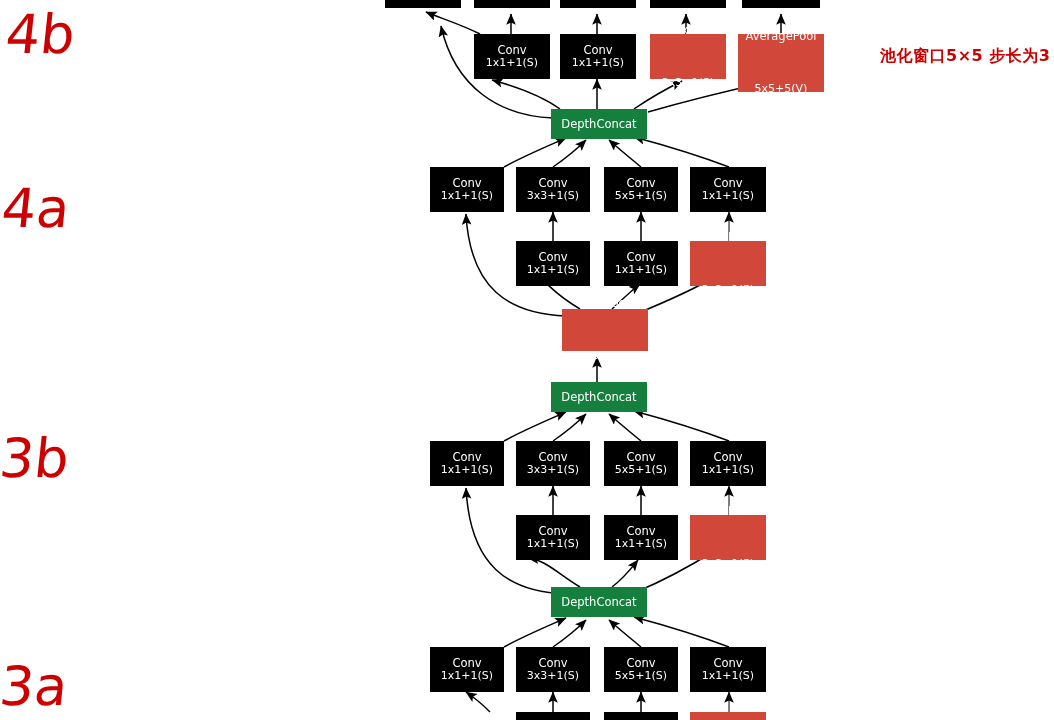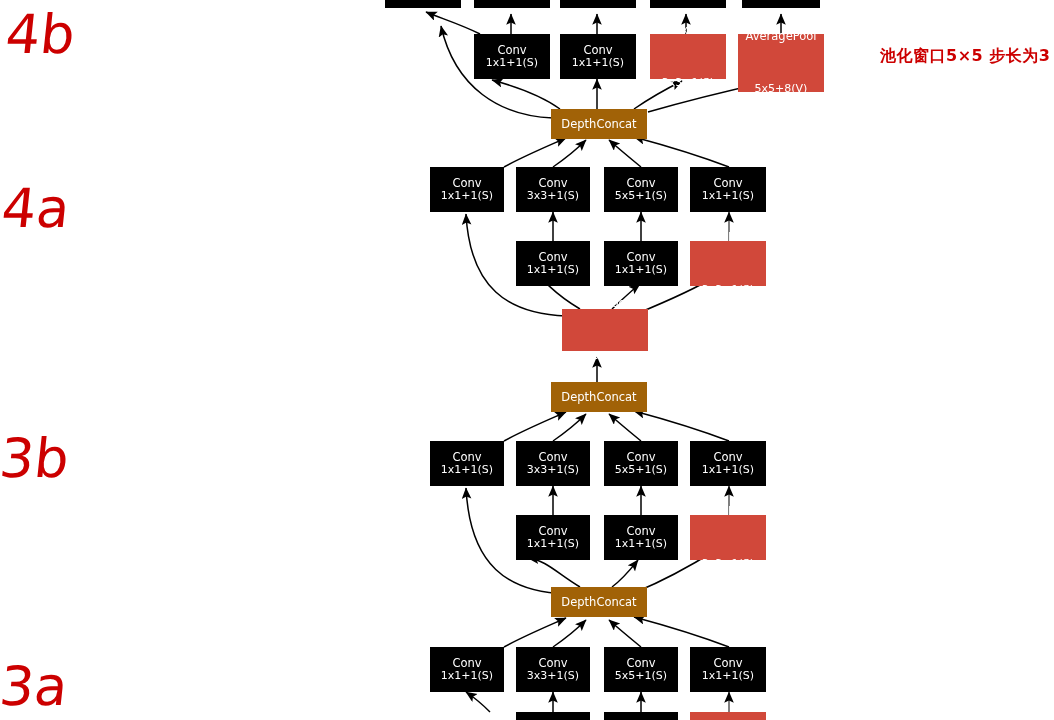--- a/index.html
+++ b/index.html
@@ -16,21 +16,21 @@
     display:flex;flex-direction:column;align-items:center;justify-content:center;
     color:#ffffff;line-height:1.12;text-align:center;
     font-family:"DejaVu Sans","Liberation Sans",sans-serif;
     letter-spacing:0px;
   }
   .node .l1{font-size:11.5px;}
   .node .l2{font-size:11px;}
   .node.single .l1{font-size:11.5px;}
   .conv{background:#000000;}
   .pool{background:#d1483a;gap:40px;}
-  .concat{background:#a16207;}
+  .concat{background:#15803d;}
 
   .ann{
     position:absolute;color:#cc0000;
     font-family:"DejaVu Sans","Liberation Sans",sans-serif;
     font-weight:400;white-space:nowrap;
   }
   .stage-label{
     font-size:54px;line-height:1;
     transform:skewX(-6deg);
   }
@@ -118,21 +118,21 @@
   <div class="node conv" style="left:560px;top:34px;width:76px;height:45px;">
     <span class="l1">Conv</span>
     <span class="l2">1x1+1(S)</span>
   </div>
   <div class="node pool" style="left:650px;top:34px;width:76px;height:45px;">
     <span class="l1">MaxPool</span>
     <span class="l2">3x3+1(S)</span>
   </div>
   <div class="node pool" style="left:738px;top:34px;width:86px;height:58px;text-align:center;">
     <span class="l1">AveragePool</span>
-    <span class="l2">5x5+8(V)</span>
+    <span class="l2">5x5+5(V)</span>
   </div>
 
   <div class="node concat single" style="left:551px;top:109px;width:96px;height:30px;">
     <span class="l1">DepthConcat</span>
   </div>
 
   <div class="node conv" style="left:430px;top:167px;width:74px;height:45px;">
     <span class="l1">Conv</span>
     <span class="l2">1x1+1(S)</span>
   </div>

